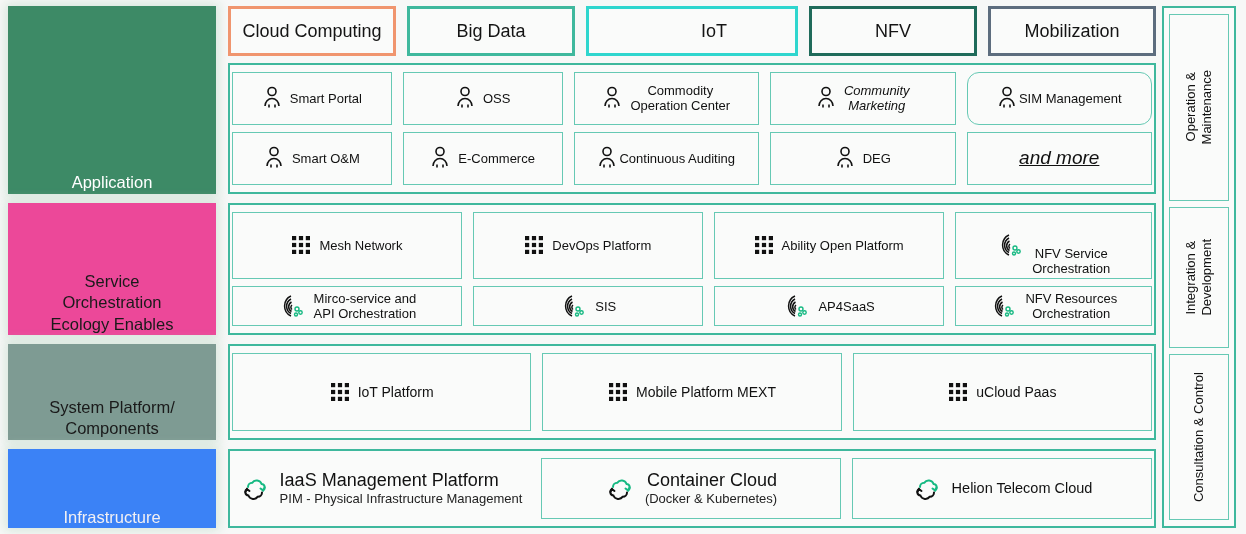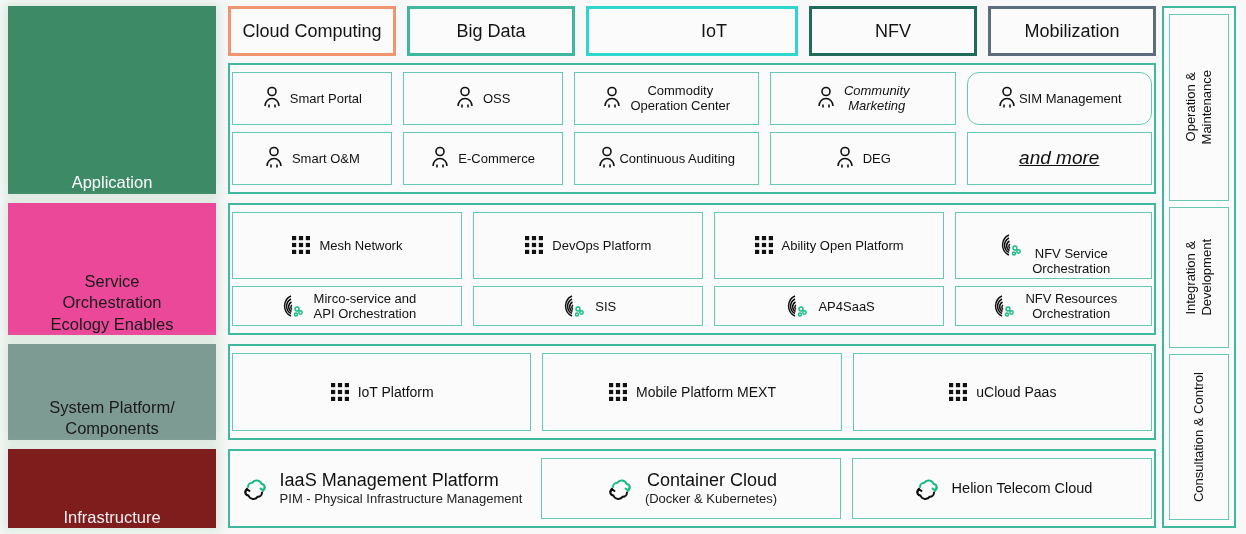--- a/index.html
+++ b/index.html
@@ -39,21 +39,21 @@
     justify-content: center;
     text-align: center;
     color: #1a1a1a;
     font-size: 16.5px;
     line-height: 1.3;
     box-shadow: 0 0 10px 3px rgba(180, 210, 190, 0.45);
   }
   .layer-label.green   { background: #3d8a66; color: #fff; }
   .layer-label.orange  { background: #ec4899; color: #1a1a1a; }
   .layer-label.graygreen { background: #7e9b93; color: #1a1a1a; }
-  .layer-label.purple  { background: #7f1d1d; color: #f2f0f3; }
+  .layer-label.purple  { background: #3b82f6; color: #f2f0f3; }
 
   .layer-body {
     flex: 1 1 auto;
     display: flex;
     flex-direction: column;
     gap: 7px;
     min-width: 0;
   }
 
   

